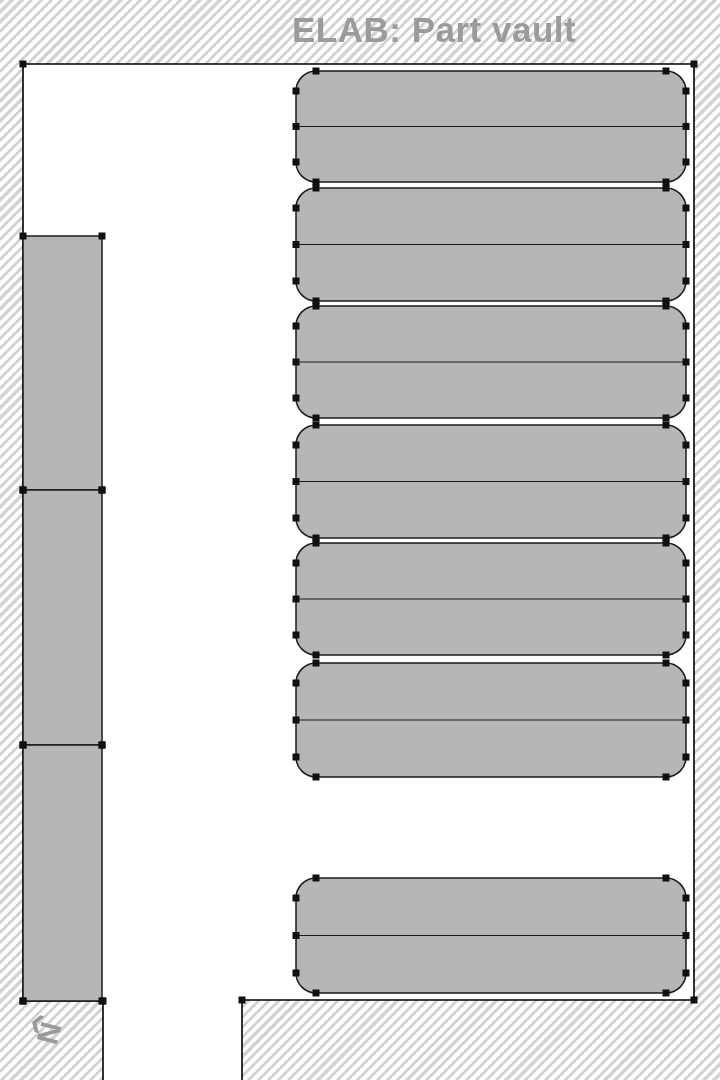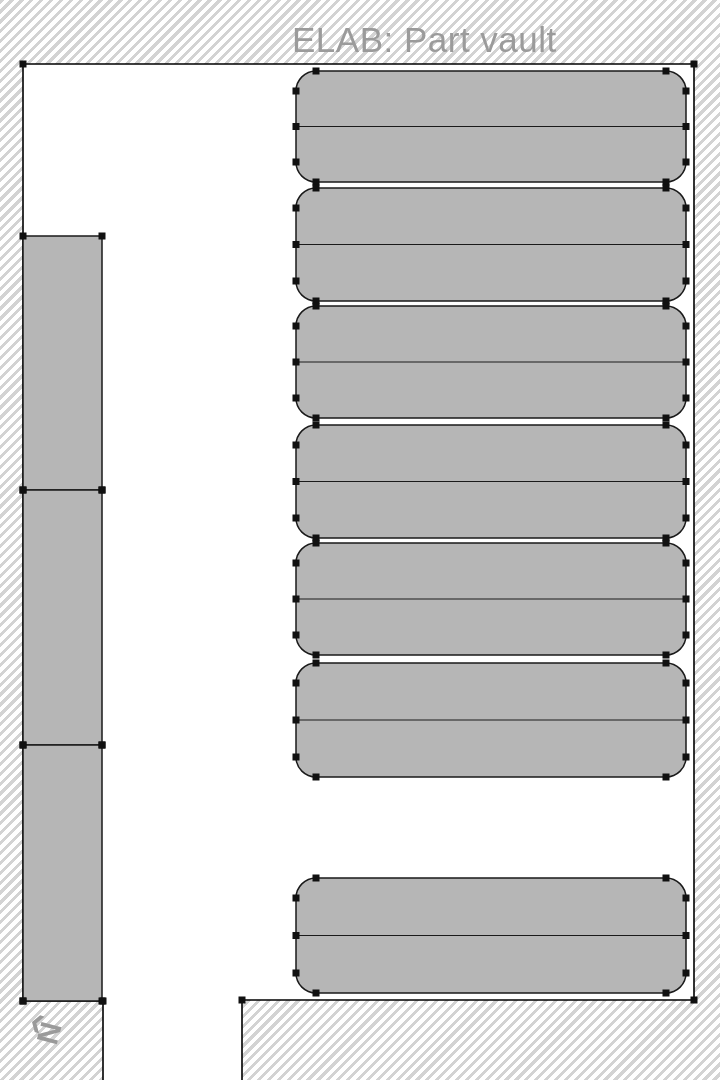--- a/index.html
+++ b/index.html
@@ -5,23 +5,23 @@
   html,body{margin:0;padding:0;background:#fff;}
   .canvas{
     position:relative;
     width:720px;height:1080px;
     overflow:hidden;
     font-family:"Liberation Sans", sans-serif;
   }
   .plan-svg{position:absolute;left:0;top:0;}
   .page-title{
     position:absolute;
-    left:292px;top:20px;
+    left:292px;top:10px;
     font-size:35px;
-    font-weight:normal;
+    font-weight:bold;
     letter-spacing:0.5px;
     white-space:nowrap;
     user-select:none;
   }
   .compass{
     position:absolute;
     left:22px;top:1010px;
     width:56px;height:52px;
   }
   .compass-arrow{

